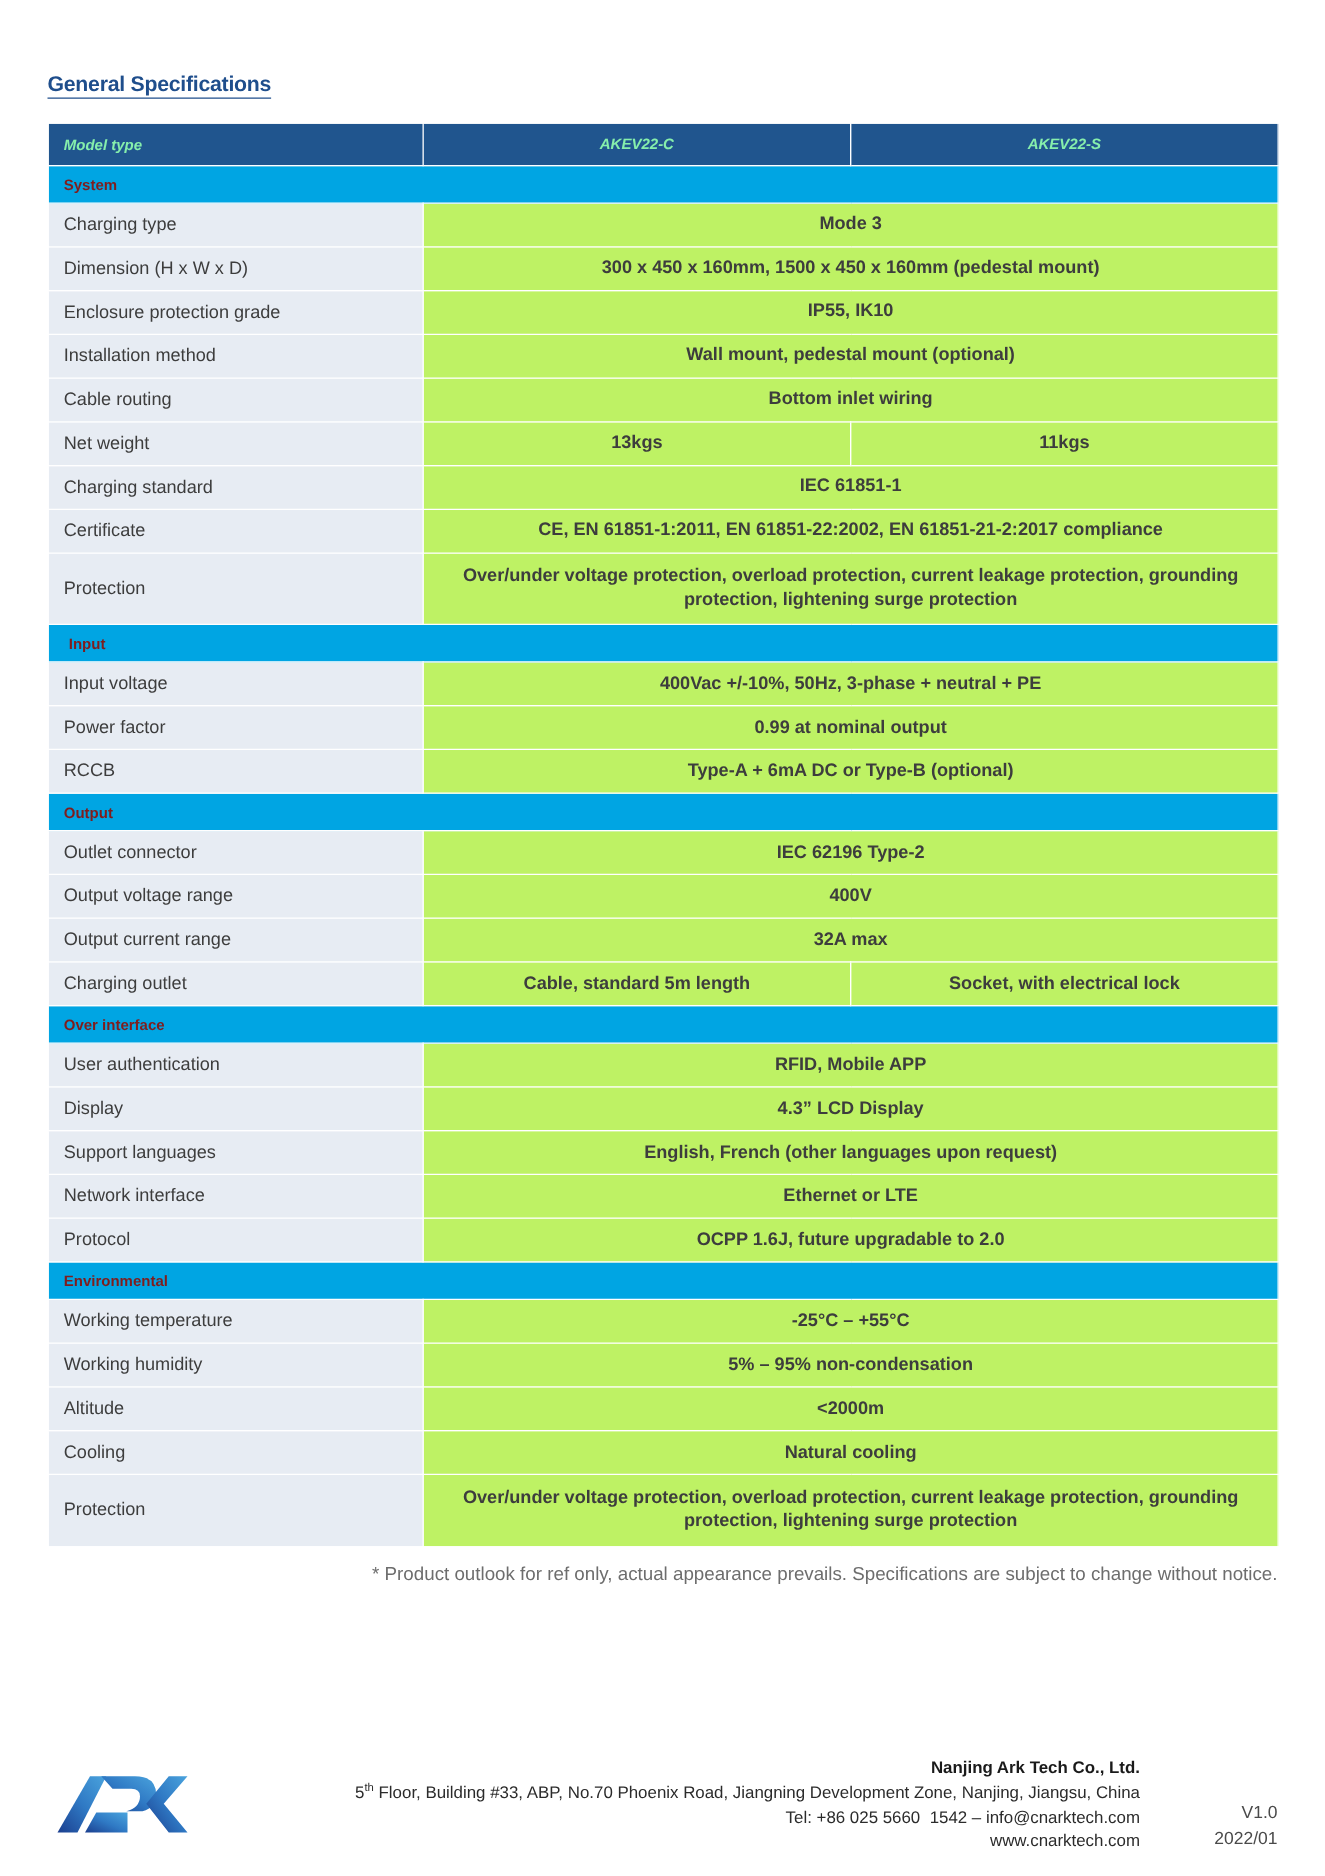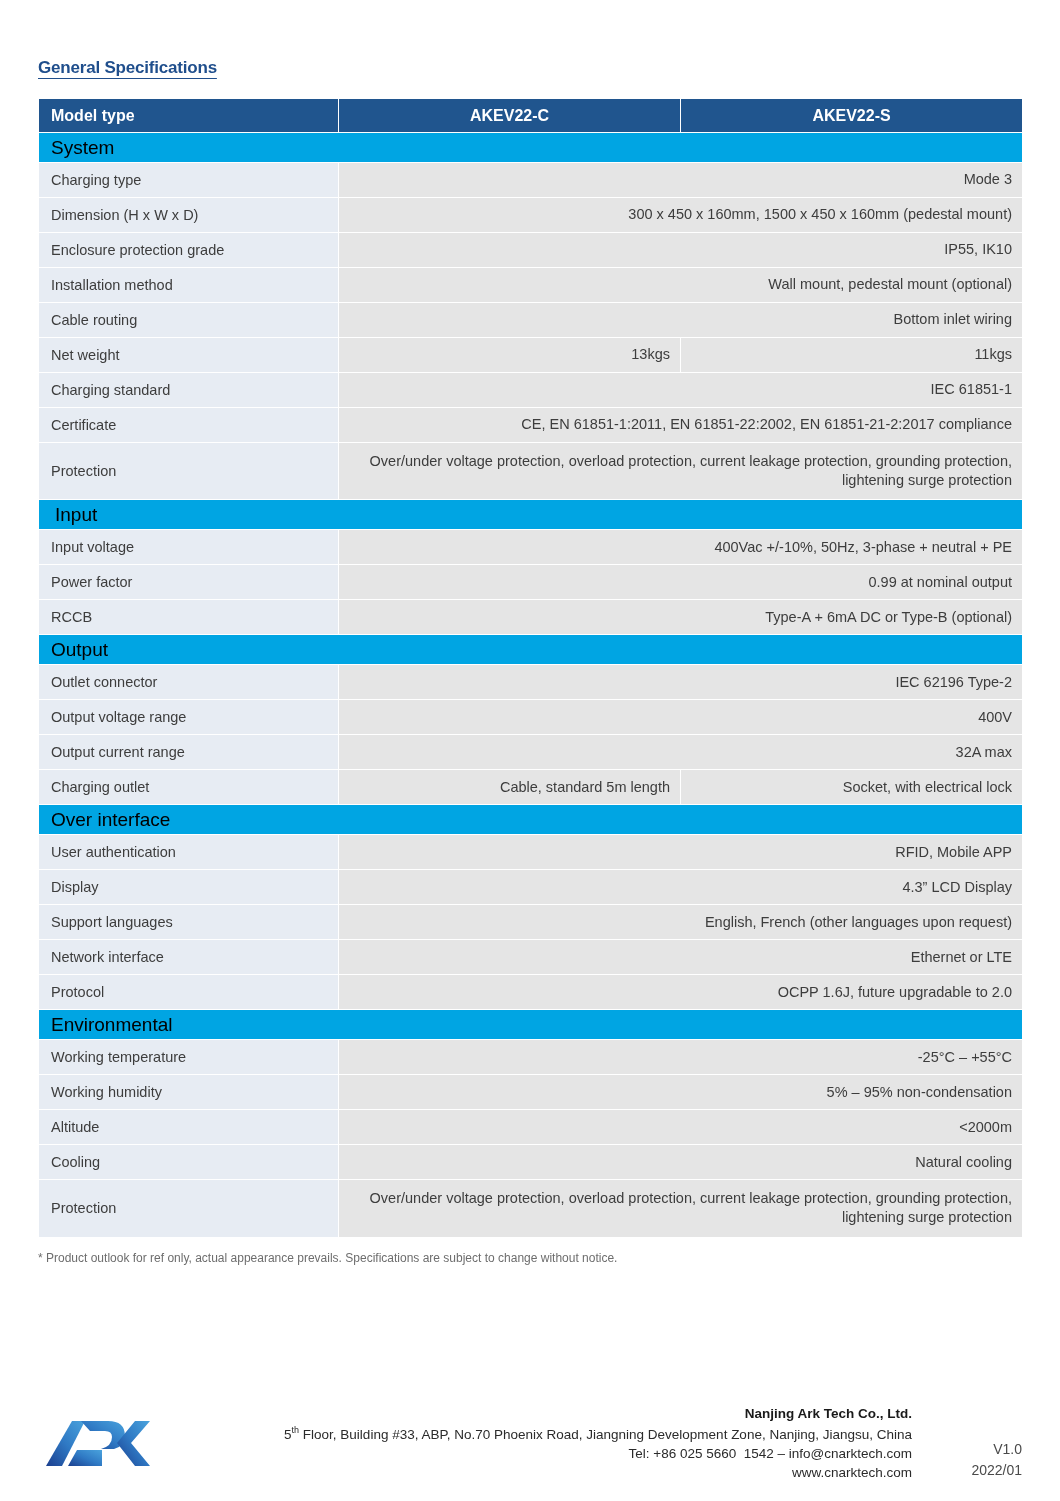--- a/index.html
+++ b/index.html
@@ -45,72 +45,75 @@
     font-size: 14.5px;
     vertical-align: middle;
   }
   col.c-label { width: 300px; }
   col.c-a { width: 342px; }
   col.c-b { width: 342px; }
 
   
   tr.model-row td {
     background: #20558e;
-    color: #ffffff;
-    font-weight: bold;
-    font-size: 16px;
+    color: #86efac;
+    font-weight: bold;
+    font-size: 12px;
     height: 33px;
     padding: 0 12px;
     border-color: #ffffff;
+    font-style: italic;
   }
   tr.model-row td.val {
     text-align: center;
   }
   
   tr.section td {
     background: #00a5e3;
-    color: #000000;
-    font-weight: normal;
-    font-size: 19px;
+    color: #7f1d1d;
+    font-weight: bold;
+    font-size: 12px;
     height: 29px;
     padding: 0 12px;
     border-color: #ffffff;
   }
   tr.section.indent td { padding-left: 16px; }
 
   
   td.lbl {
     background: #e7ecf3;
     color: #3d3d3d;
     padding: 7px 12px;
     border-bottom: 1px solid #ffffff;
     border-top: 1px solid #ffffff;
     border-left: 1px solid #e7ecf3;
     border-right: 1px solid #ffffff;
     height: 20px;
     margin-top: 36px;
   }
   td.val {
-    background: #e5e5e5;
+    background: #bef264;
     color: #3d3d3d;
-    text-align: right;
+    text-align: center;
     padding: 7px 10px;
     border-bottom: 1px solid #dfe3ea;
     border-top: 1px solid #dfe3ea;
     border-left: 1px solid #dfe3ea;
     border-right: 1px solid #dfe3ea;
     line-height: 1.32;
+    font-weight: bold;
   }
   td.val.tall { padding: 9px 10px; }
 
   
   .footnote {
     margin-top: 13px;
-    font-size: 12px;
+    font-size: 15px;
     color: #6d6d6d;
+    text-align: right;
   }
 
   
   .footer {
     position: absolute;
     left: 38px;
     right: 38px;
     bottom: 18px;
     display: flex;
     align-items: center;

